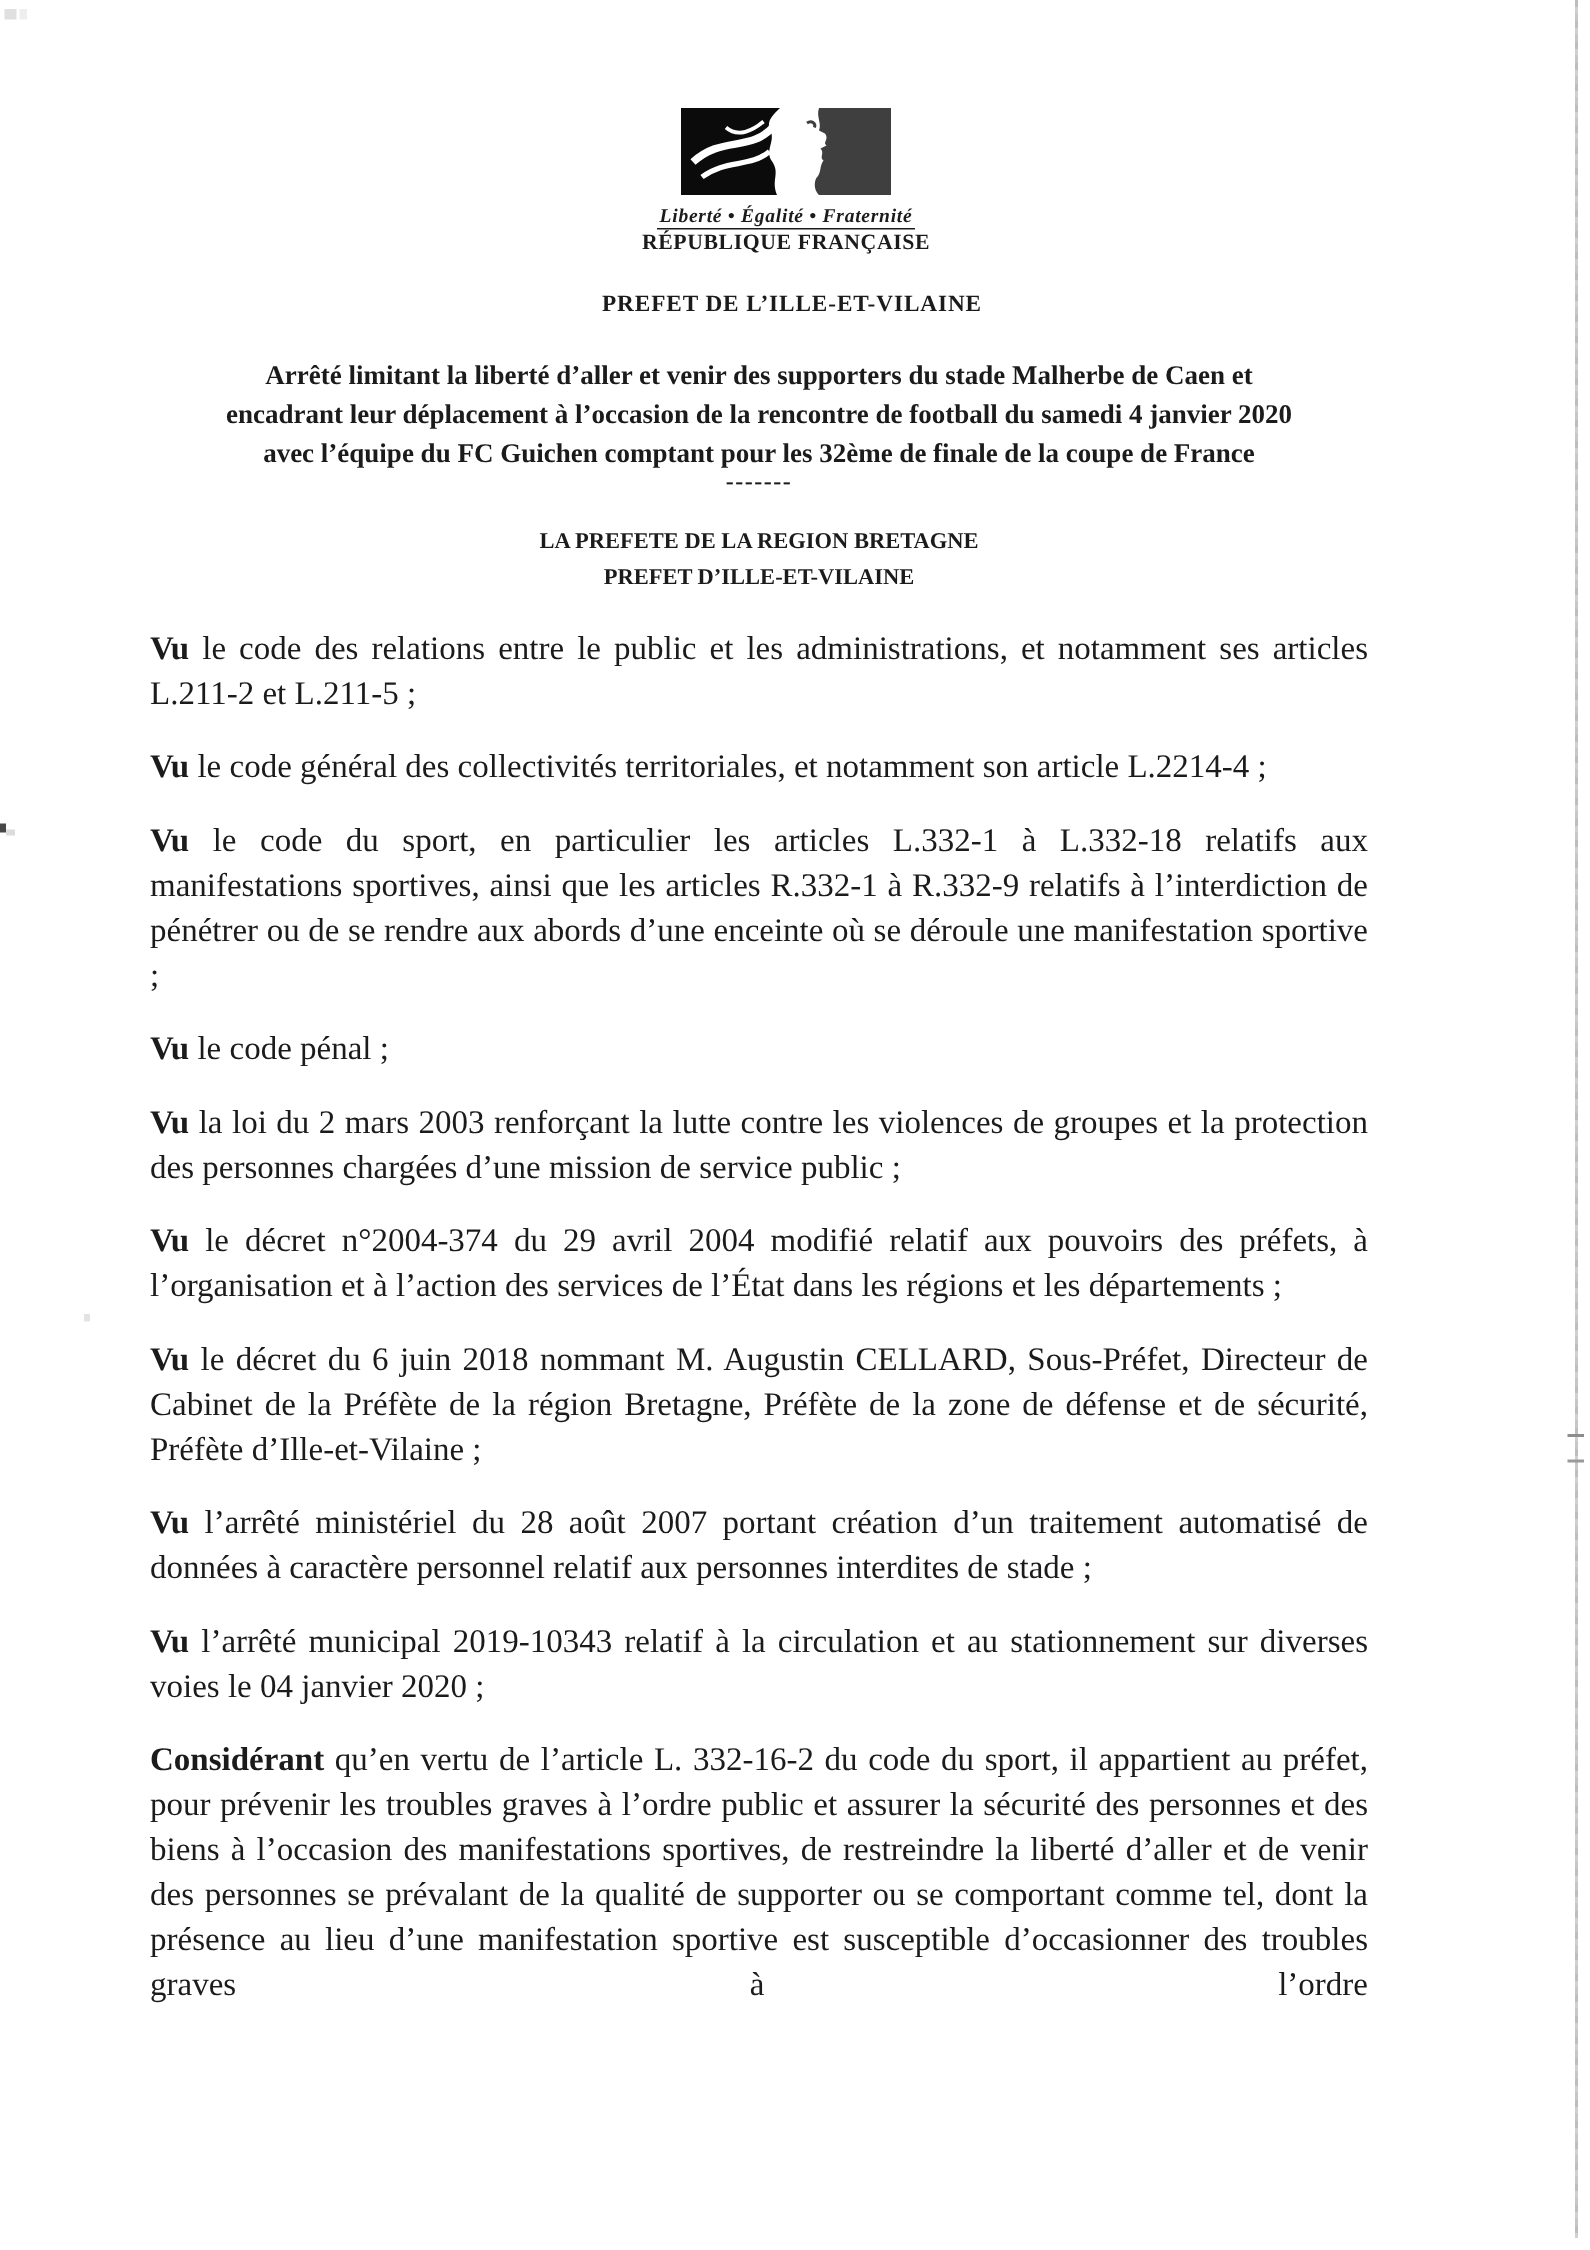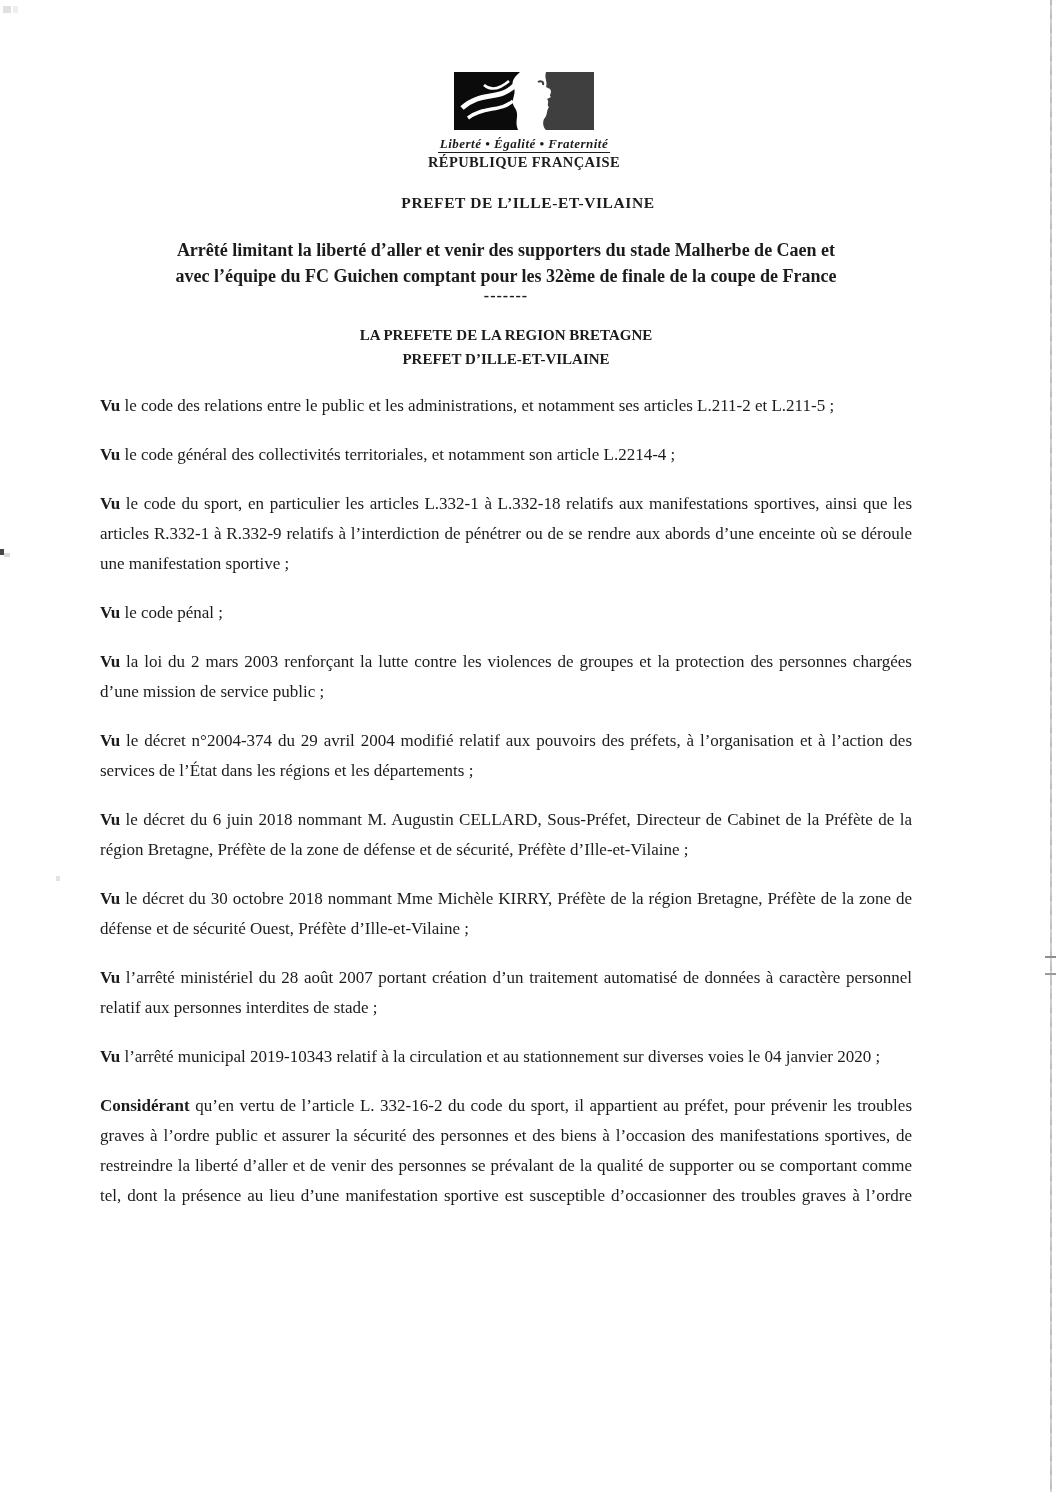--- a/index.html
+++ b/index.html
@@ -69,21 +69,21 @@
     margin-left: 50px;   
     text-align: center;
   }
   .doc-title { margin-top: 24px; font-weight: bold; font-size: 18px; line-height: 26px; }
   .separator { font-weight: bold; font-size: 16px; line-height: 14px; letter-spacing: 1px; }
   .authority { margin-top: 20px; font-weight: bold; font-size: 15px; line-height: 24px; }
   
   .body-text {
     margin: 20px 148px 0 100px;
     width: 812px;
-    font-size: 17px;
+    font-size: 22px;
     line-height: 30px;
     text-align: justify;
   }
   .body-text p { margin: 0 0 19px 0; }
   .body-text .lead { font-weight: bold; }
   .body-text p.continued { text-align-last: justify; }
 </style>
 </head>
 <body>
 
@@ -115,36 +115,36 @@
       <span class="logo-tagline">Liberté • Égalité • Fraternité</span>
     </div>
     <div class="logo-republic">RÉPUBLIQUE FRANÇAISE</div>
   </div>
 
   <div class="prefecture">PREFET DE L’ILLE-ET-VILAINE</div>
 
   <div class="center-col">
     <div class="doc-title">
       <div>Arrêté limitant la liberté d’aller et venir des supporters du stade Malherbe de Caen et</div>
+      <div>encadrant leur déplacement à l’occasion de la rencontre de football du samedi 4 janvier 2020</div>
       <div>avec l’équipe du FC Guichen comptant pour les 32ème de finale de la coupe de France</div>
     </div>
     <div class="separator">-------</div>
     <div class="authority">
       <div>LA PREFETE DE LA REGION BRETAGNE</div>
       <div>PREFET D’ILLE-ET-VILAINE</div>
     </div>
   </div>
 
   <div class="body-text">
     <p><span class="lead">Vu</span><span> le code des relations entre le public et les administrations, et notamment ses articles L.211-2 et L.211-5 ;</span></p>
     <p><span class="lead">Vu</span><span> le code général des collectivités territoriales, et notamment son article L.2214-4 ;</span></p>
     <p><span class="lead">Vu</span><span> le code du sport, en particulier les articles L.332-1 à L.332-18 relatifs aux manifestations sportives, ainsi que les articles R.332-1 à R.332-9 relatifs à l’interdiction de pénétrer ou de se rendre aux abords d’une enceinte où se déroule une manifestation sportive ;</span></p>
     <p><span class="lead">Vu</span><span> le code pénal ;</span></p>
     <p><span class="lead">Vu</span><span> la loi du 2 mars 2003 renforçant la lutte contre les violences de groupes et la protection des personnes chargées d’une mission de service public ;</span></p>
     <p><span class="lead">Vu</span><span> le décret n°2004-374 du 29 avril 2004 modifié relatif aux pouvoirs des préfets, à l’organisation et à l’action des services de l’État dans les régions et les départements ;</span></p>
     <p><span class="lead">Vu</span><span> le décret du 6 juin 2018 nommant M. Augustin CELLARD, Sous-Préfet, Directeur de Cabinet de la Préfète de la région Bretagne, Préfète de la zone de défense et de sécurité, Préfète d’Ille-et-Vilaine ;</span></p>
-    <p><span class="lead">Vu</span><span> le décret du 30 octobre 2018 nommant Mme Michèle KIRRY, Préfète de la région Bretagne, Préfète de la zone de défense et de sécurité Ouest, Préfète d’Ille-et-Vilaine ;</span></p>
     <p><span class="lead">Vu</span><span> l’arrêté ministériel du 28 août 2007 portant création d’un traitement automatisé de données à caractère personnel relatif aux personnes interdites de stade ;</span></p>
     <p><span class="lead">Vu</span><span> l’arrêté municipal 2019-10343 relatif à la circulation et au stationnement sur diverses voies le 04 janvier 2020 ;</span></p>
     <p class="continued"><span class="lead">Considérant</span><span> qu’en vertu de l’article L. 332-16-2 du code du sport, il appartient au préfet, pour prévenir les troubles graves à l’ordre public et assurer la sécurité des personnes et des biens à l’occasion des manifestations sportives, de restreindre la liberté d’aller et de venir des personnes se prévalant de la qualité de supporter ou se comportant comme tel, dont la présence au lieu d’une manifestation sportive est susceptible d’occasionner des troubles graves à l’ordre</span></p>
   </div>
 
 </div>
 
 </body></html>

